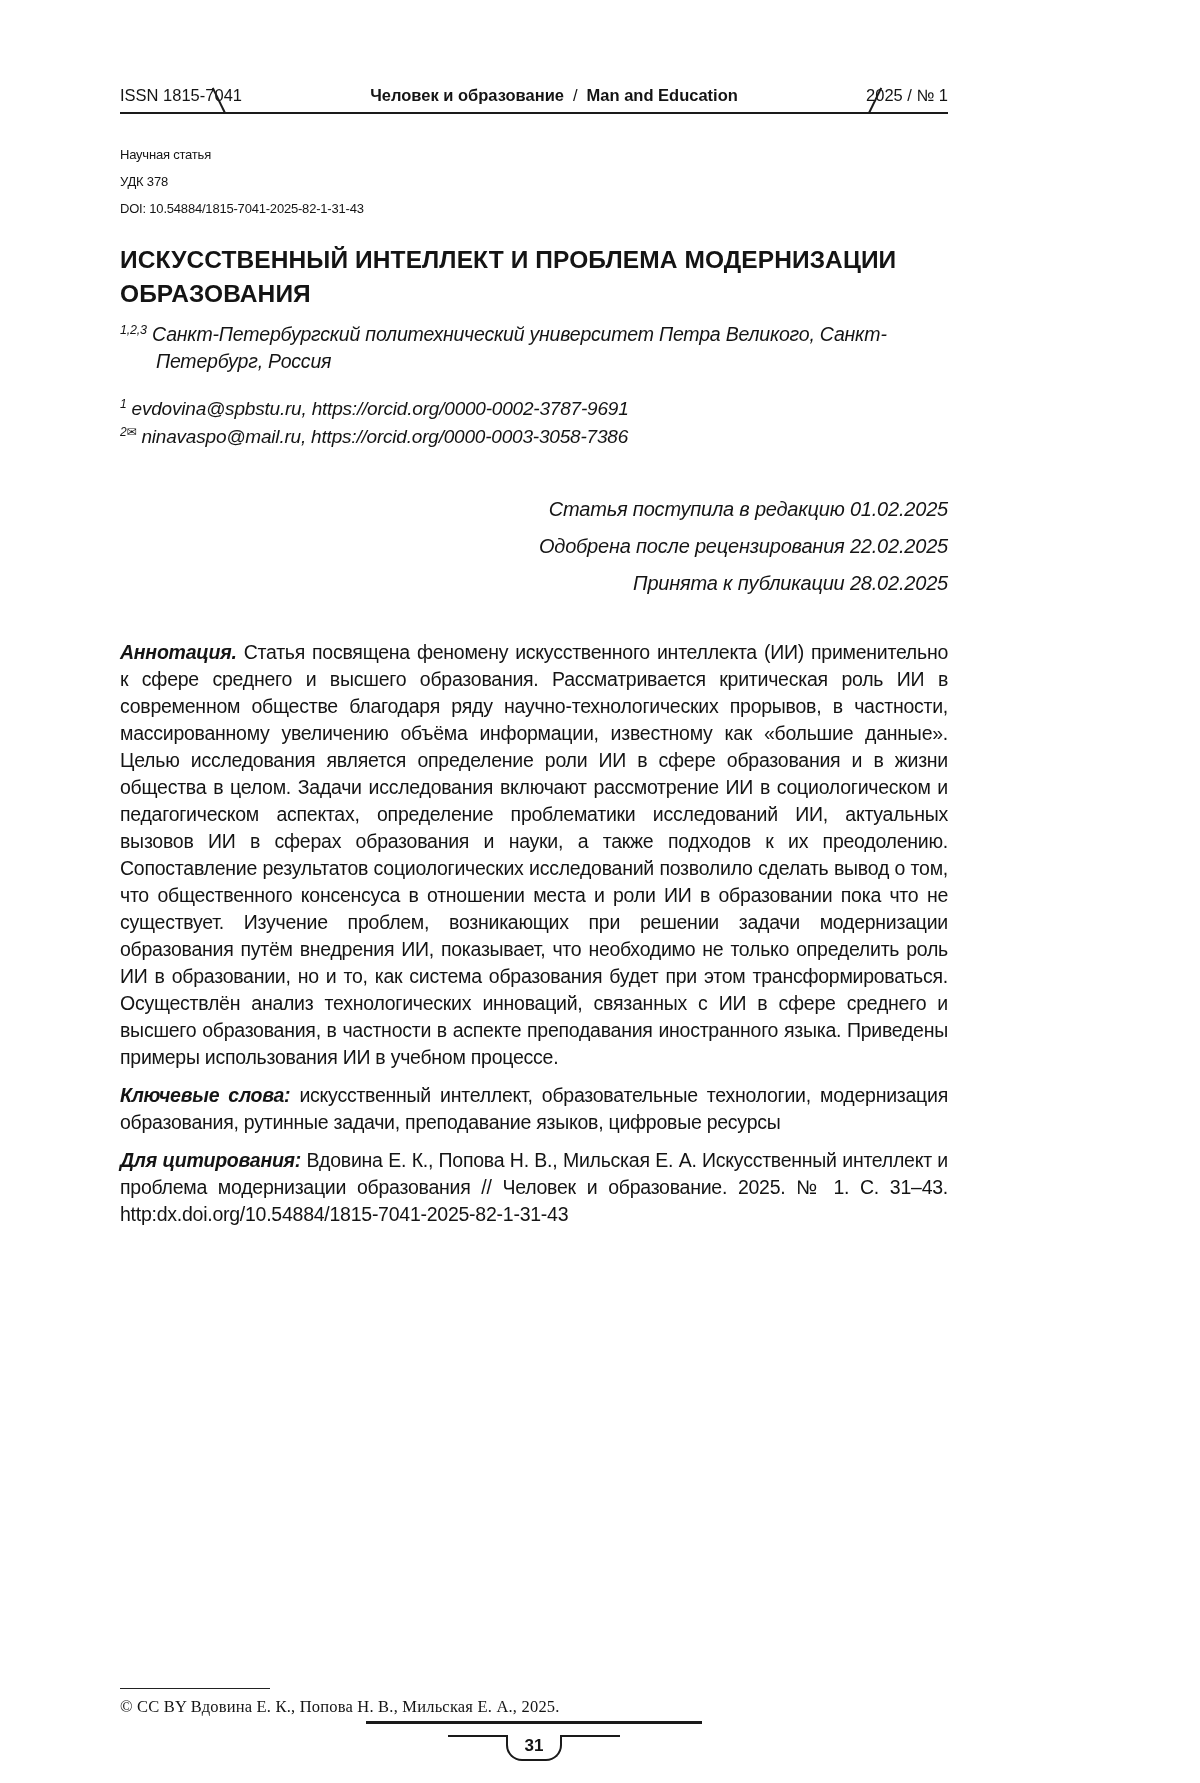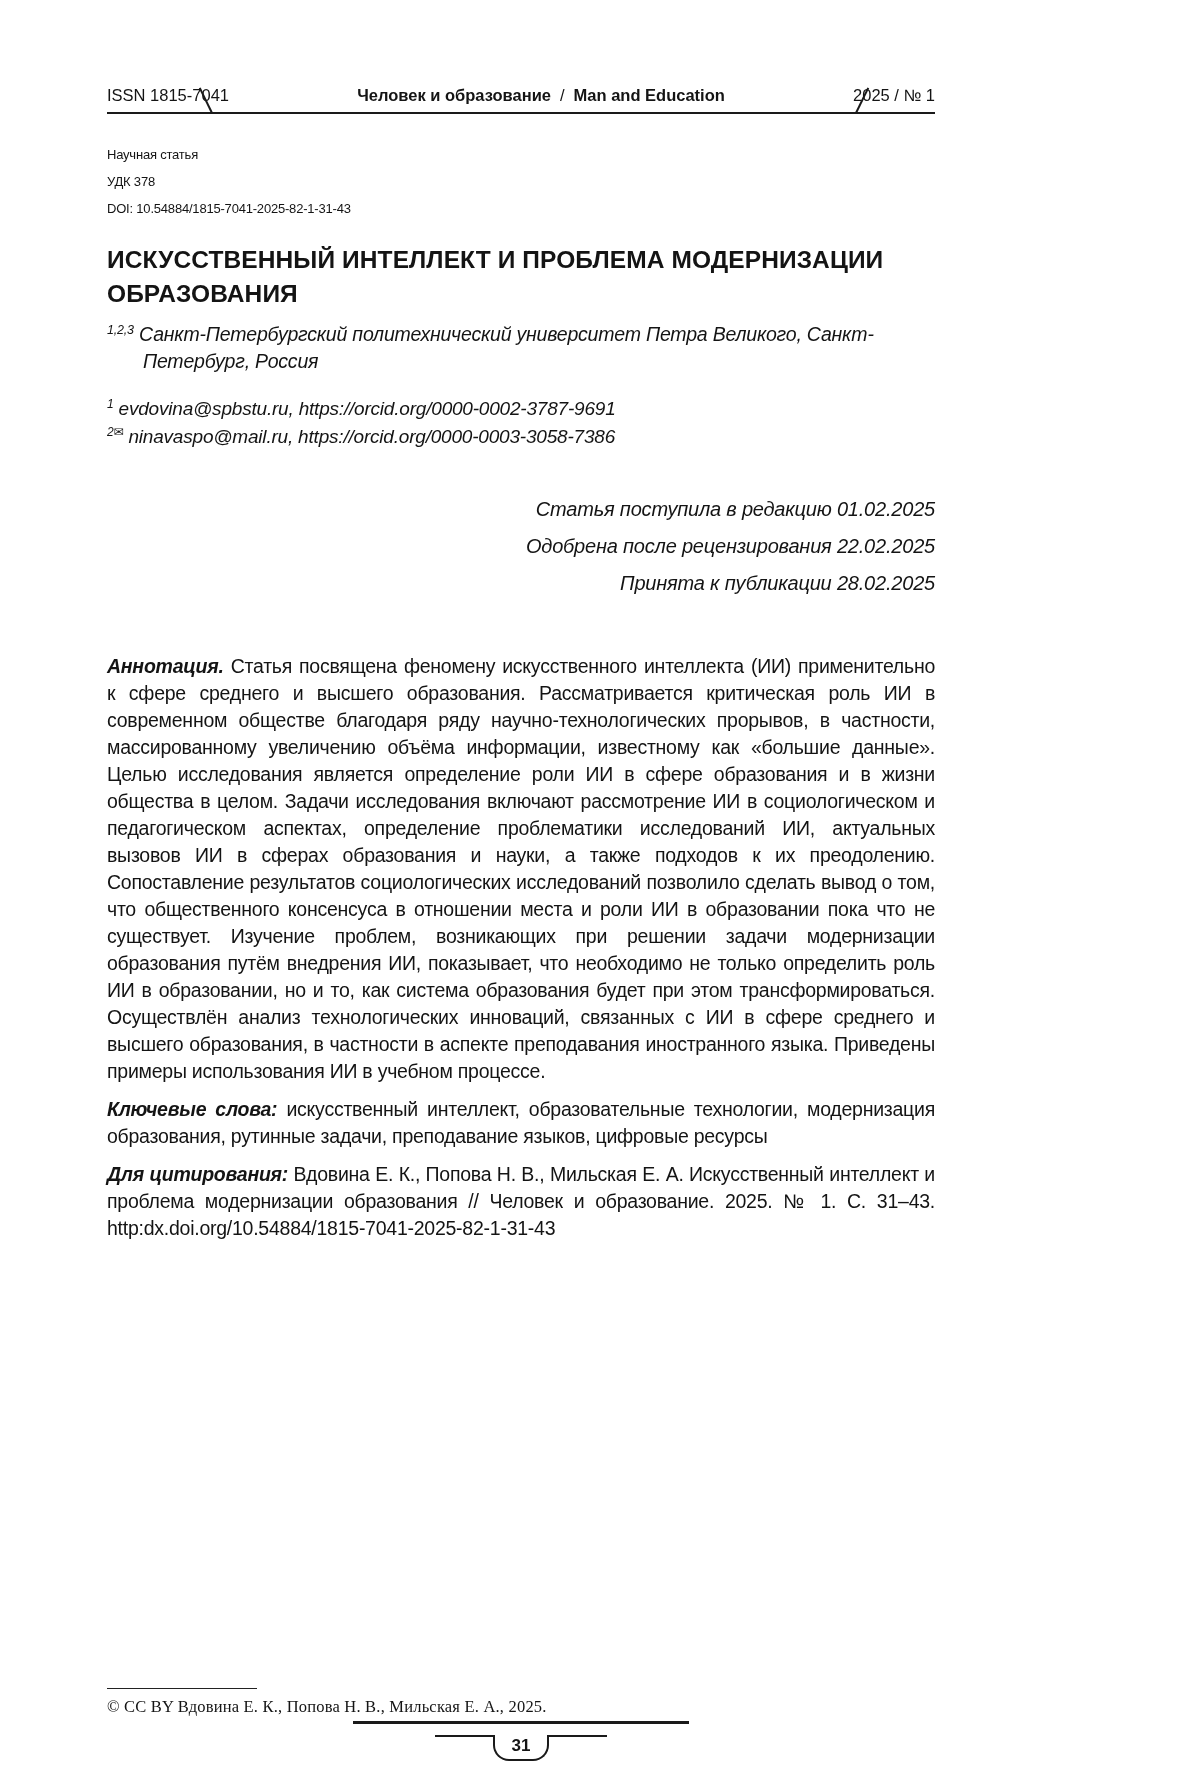--- a/index.html
+++ b/index.html
@@ -3,21 +3,21 @@
 <meta charset="utf-8">
 <style>
   * { margin:0; padding:0; box-sizing:border-box; }
   html,body { background:#ffffff; }
   body {
     width:1200px; height:1783px; position:relative;
     color:#141414;
     font-family:"Liberation Sans","DejaVu Sans",sans-serif;
     overflow:hidden;
   }
-  .content { position:absolute; left:107px; top:0; width:828px; }
+  .content { position:absolute; left:120px; top:0; width:828px; }
 
   
   .journal-header {
     position:relative; margin-top:82px; height:32px;
     border-bottom:2px solid #1a1a1a;
     display:flex; justify-content:space-between; align-items:flex-end;
     padding-bottom:7px; font-size:16.5px;
   }
   .issn, .issue { font-weight:400; white-space:nowrap; }
   .journal-title { font-weight:700; white-space:nowrap; }
@@ -50,21 +50,21 @@
   .contacts p { padding-left:30px; text-indent:-30px; }
   .contacts sup { font-size:12px; line-height:0; }
 
   
   .dates { margin-top:40px; text-align:right; font-style:italic; font-size:20px; line-height:37px; letter-spacing:-0.2px; }
 
   
   .para {
     font-size:19.5px; line-height:27px; text-align:justify; letter-spacing:-0.25px;
   }
-  .abstract { margin-top:51px; }
+  .abstract { margin-top:37px; }
   .keywords { margin-top:11px; }
   .citation { margin-top:11px; }
   .lbl-bi { font-weight:700; font-style:italic; }
 
   
   .footnote-rule { position:absolute; top:1688px; left:0; width:150px; border-top:1.5px solid #222; }
   .copyright {
     position:absolute; top:1697px; left:0;
     font-family:"Liberation Serif","DejaVu Serif",serif;
     font-size:16.5px; letter-spacing:0.2px;

